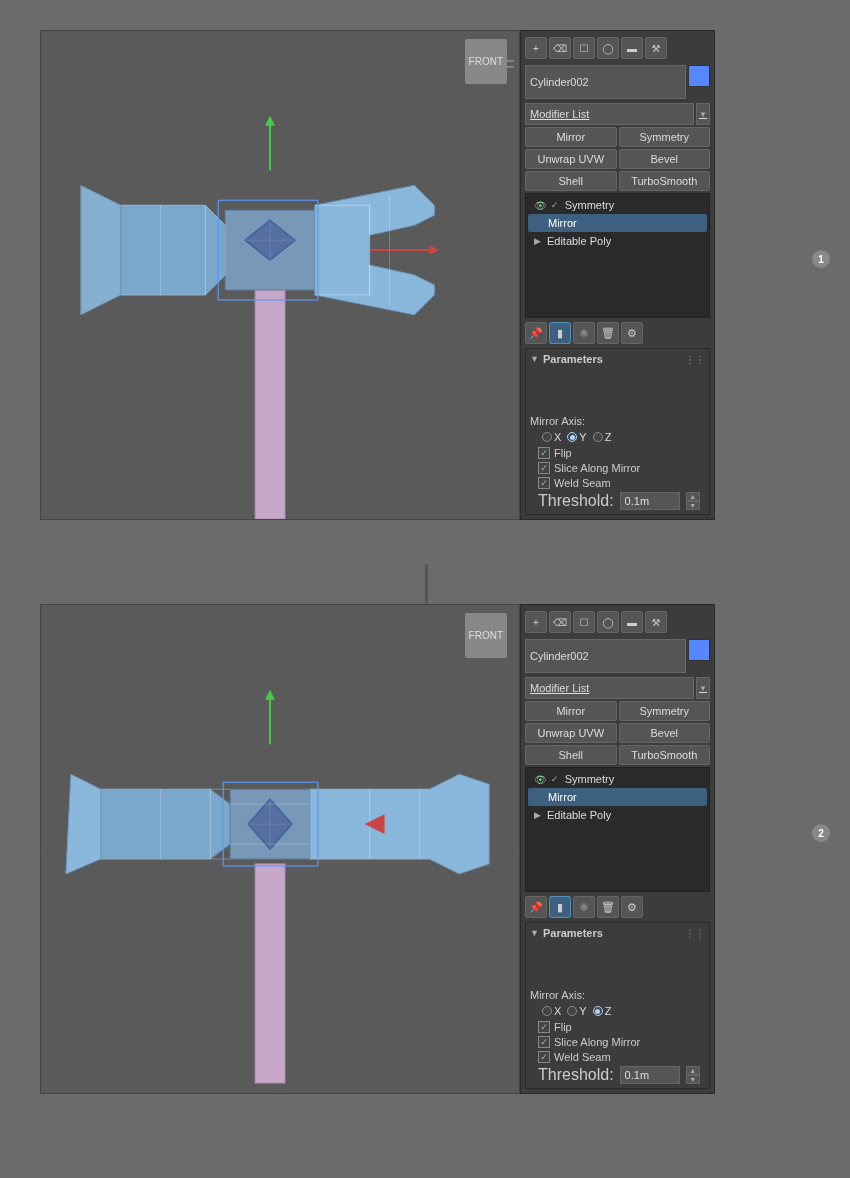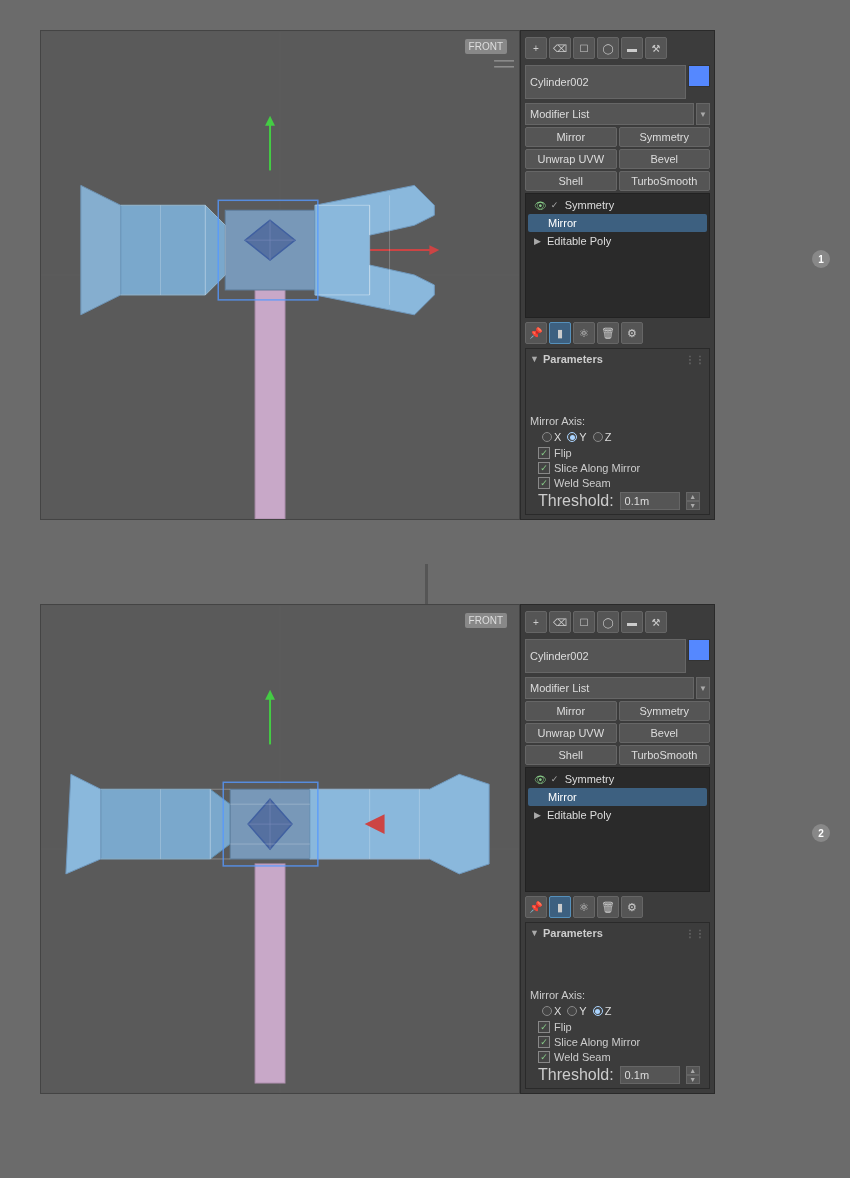--- a/index.html
+++ b/index.html
@@ -41,21 +41,21 @@
       border: 1px solid #444;
     }
 
     .viewport-label {
       position: absolute;
       top: 8px;
       right: 12px;
       background: #888;
       color: #ddd;
       font-size: 10px;
-      padding: 2px 4px;
+      padding: 17px 4px;
       border-radius: 2px;
     }
 
     
     .right-panel {
       width: 195px;
       background: #3c3c3c;
       border: 1px solid #2a2a2a;
       display: flex;
       flex-direction: column;
@@ -98,20 +98,21 @@
       height: 22px;
       background: #5588ff;
       border: 1px solid #333;
       cursor: pointer;
     }
 
     .modifier-list-row {
       display: flex;
       align-items: center;
       gap: 2px;
+      text-decoration: underline;
     }
 
     .modifier-list-dropdown {
       flex: 1;
       background: #555;
       border: 1px solid #666;
       color: #ddd;
       padding: 2px 4px;
       font-size: 11px;
       height: 22px;

